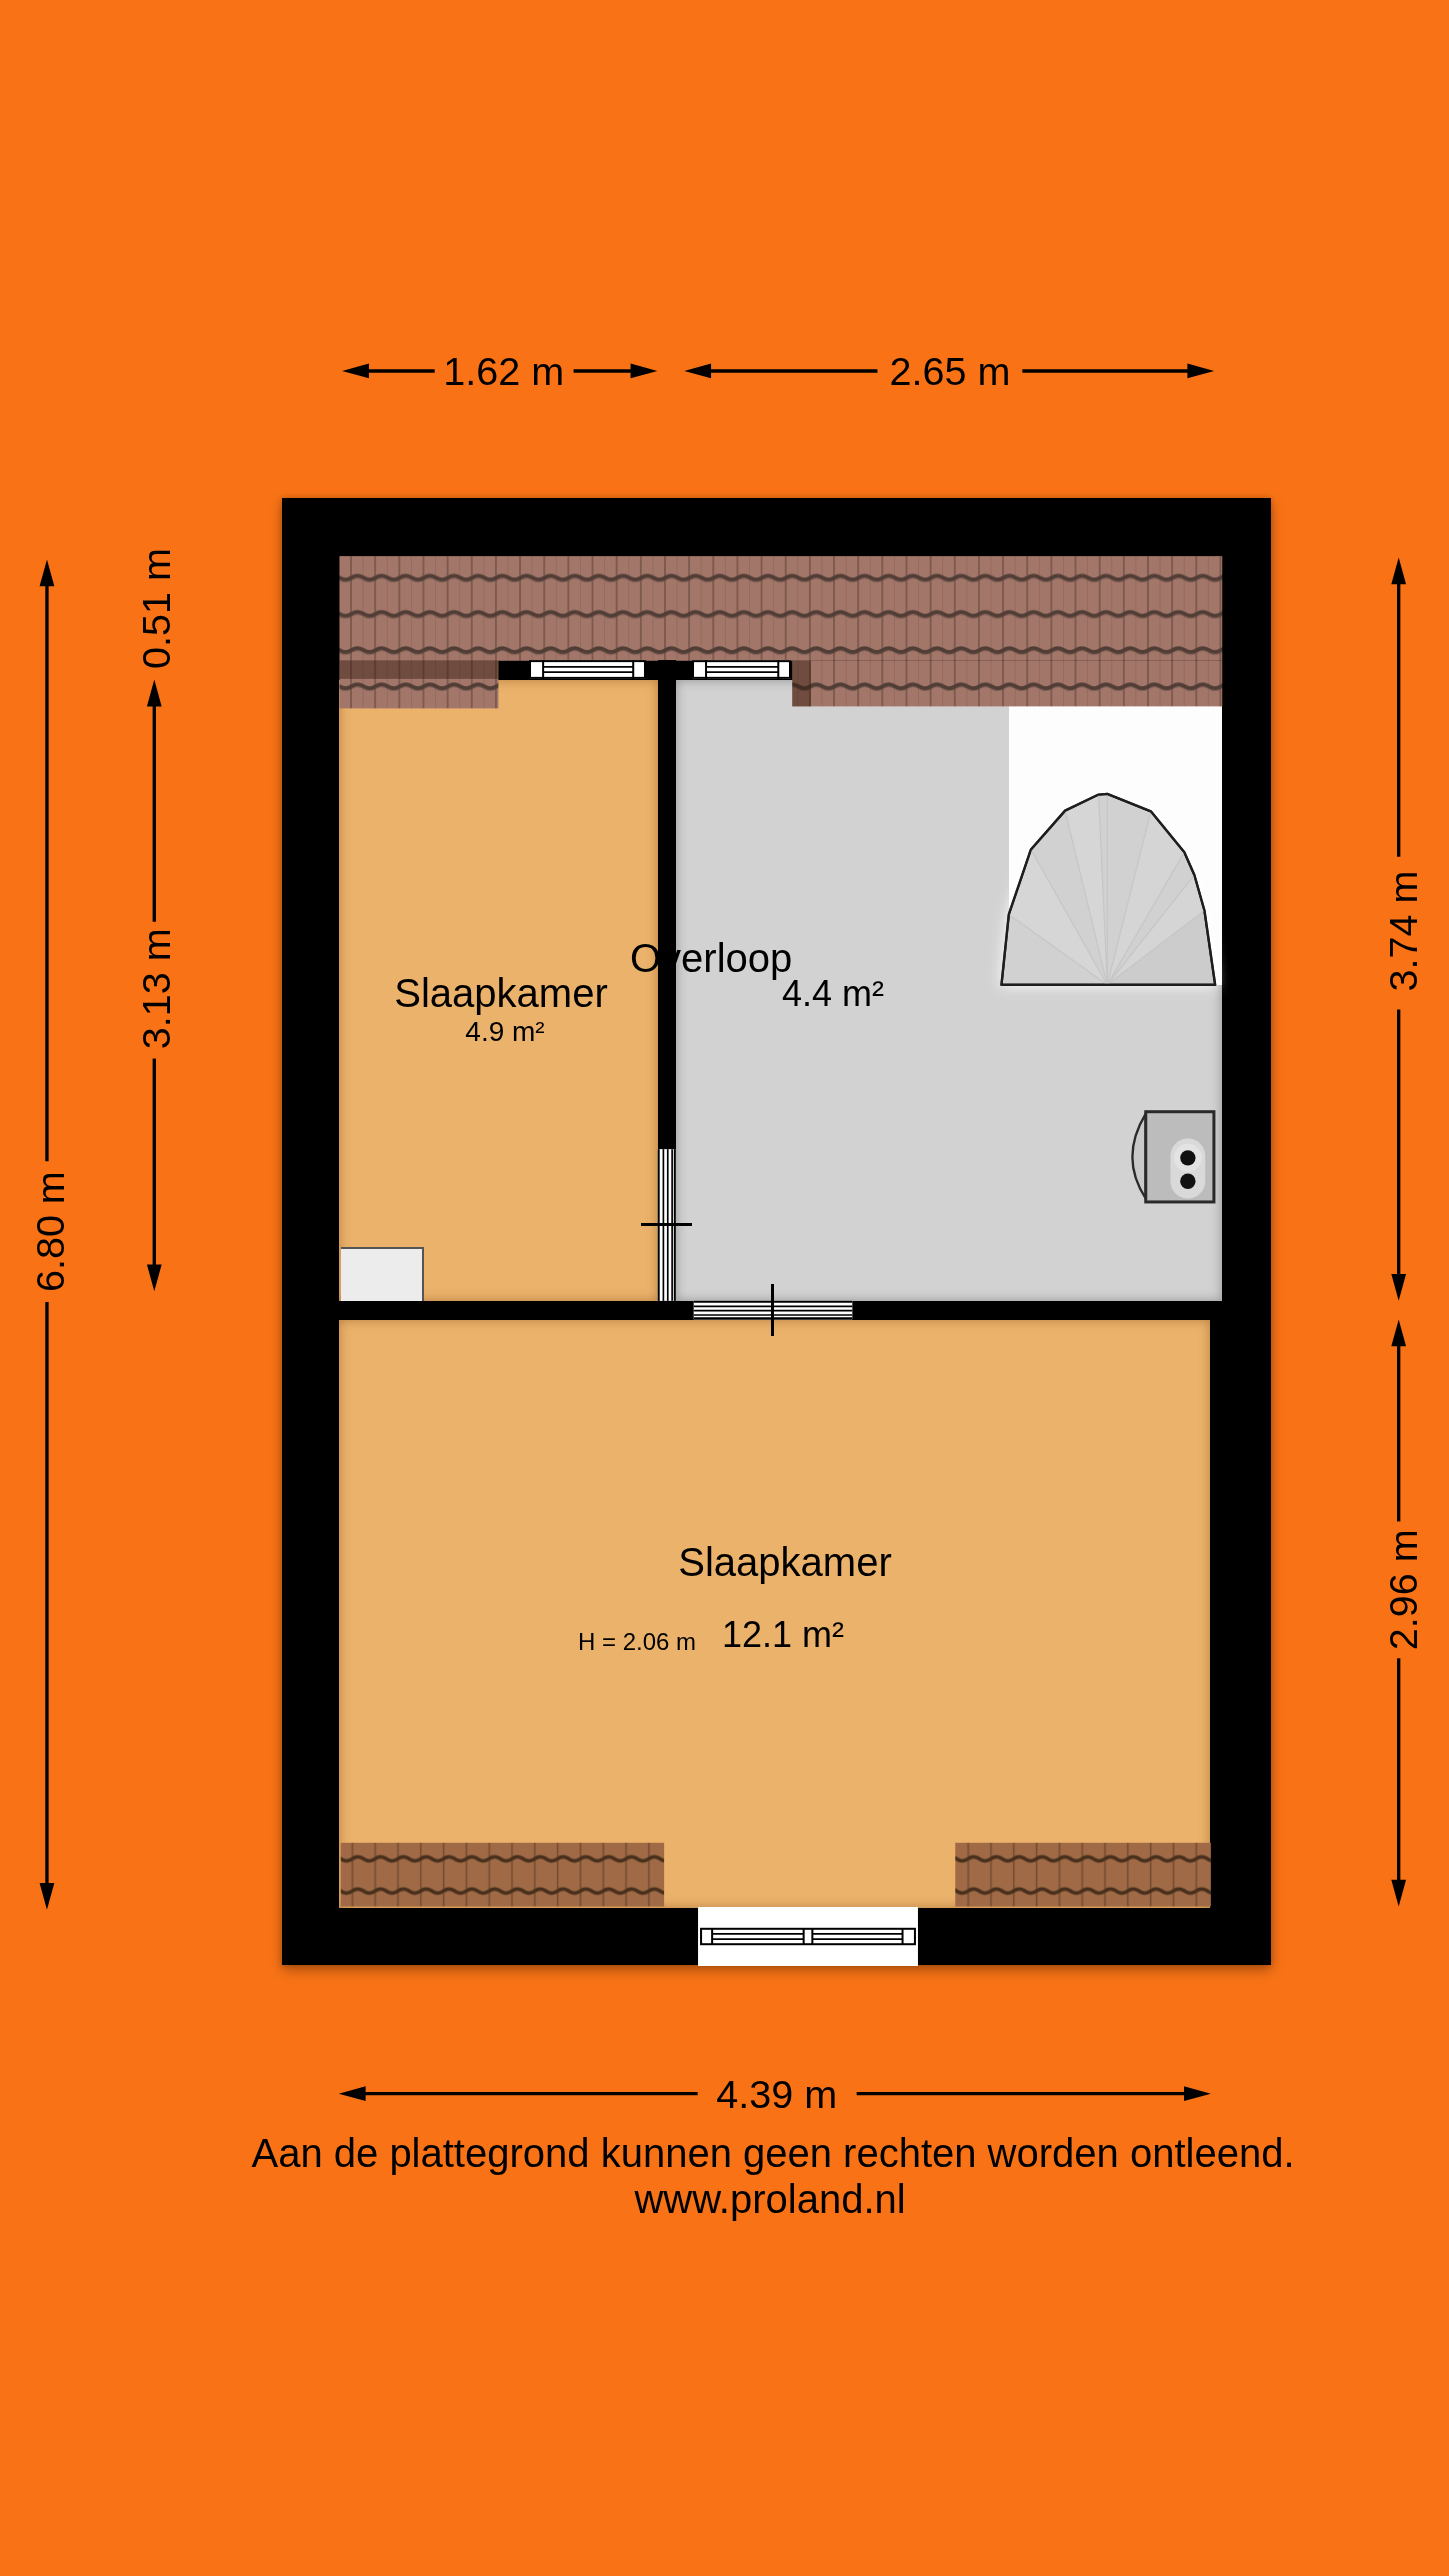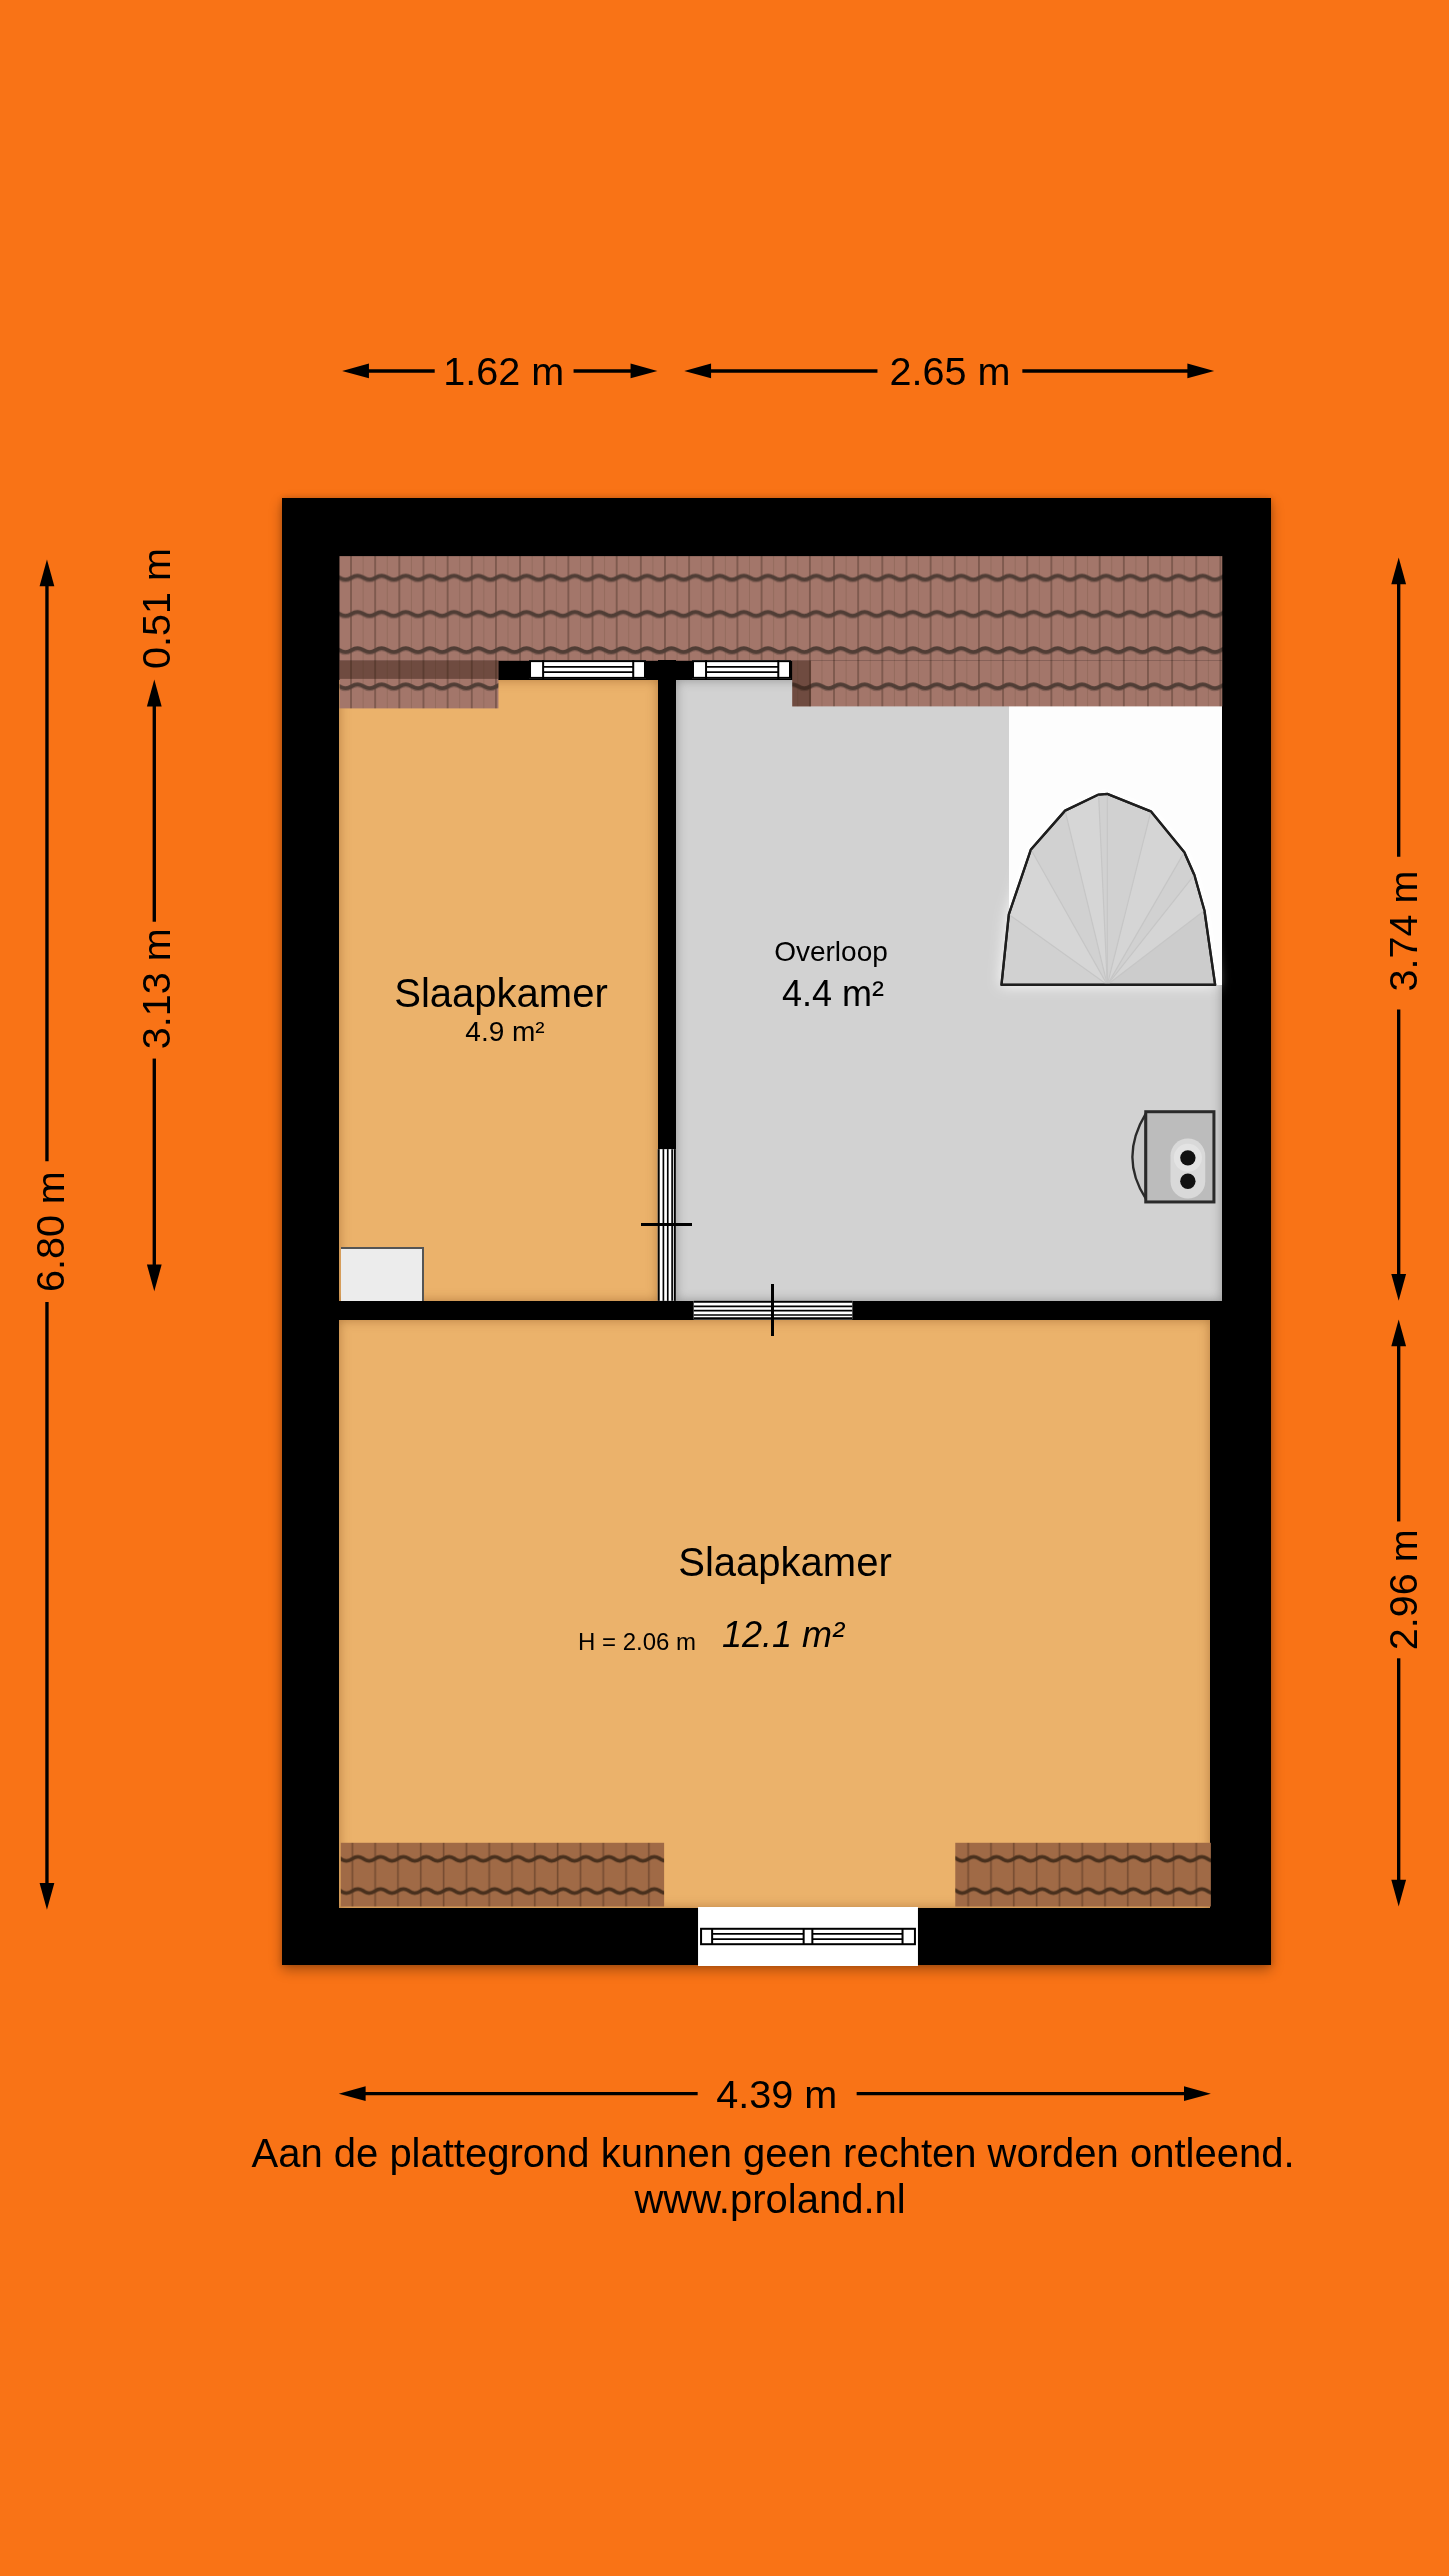--- a/index.html
+++ b/index.html
@@ -197,25 +197,25 @@
   <text transform="translate(253,907) rotate(-90)" text-anchor="middle">0.51 m</text>
   <text transform="translate(253,1474) rotate(-90)" text-anchor="middle">3.13 m</text>
   <text transform="translate(2112,1388) rotate(-90)" text-anchor="middle">3.74 m</text>
   <text transform="translate(2112,2370) rotate(-90)" text-anchor="middle">2.96 m</text>
   <text x="1158" y="3142" text-anchor="middle">4.39 m</text>
 </svg>
 
 <div class="abs" style="left:300px;top:973px;width:402px;text-align:center;font-size:40px;line-height:1;">Slaapkamer</div>
 <div class="abs" style="left:304px;top:1018px;width:402px;text-align:center;font-size:28px;line-height:1;">4.9 m²</div>
 
-<div class="abs" style="left:630px;top:938px;width:402px;text-align:center;font-size:28px;line-height:1;">Overloop</div>
+<div class="abs" style="left:630px;top:938px;width:402px;text-align:left;font-size:40px;line-height:1;">Overloop</div>
 <div class="abs" style="left:632px;top:976px;width:402px;text-align:center;font-size:36px;line-height:1;">4.4 m²</div>
 
 <div class="abs" style="left:584px;top:1542px;width:402px;text-align:center;font-size:40px;line-height:1;">Slaapkamer</div>
 <div class="abs" style="left:578px;top:1582px;width:402px;text-align:left;font-size:24px;line-height:1;margin-top:48px;">H = 2.06 m</div>
-<div class="abs" style="left:582px;top:1617px;width:402px;text-align:center;font-size:36px;line-height:1;font-style:italic;">12.1 m²</div>
+<div class="abs" style="left:582px;top:1617px;width:402px;text-align:center;font-size:36px;line-height:1;">12.1 m²</div>
 
 <div class="abs" style="left:99px;top:2179px;width:1342px;text-align:center;font-size:40px;line-height:1;">www.proland.nl</div>
 
 <div class="abs" style="left:102px;top:2133px;width:1342px;text-align:center;font-size:40px;line-height:1;">Aan de plattegrond kunnen geen rechten worden ontleend.</div>
 
 </div>
 
 
 </body></html>

